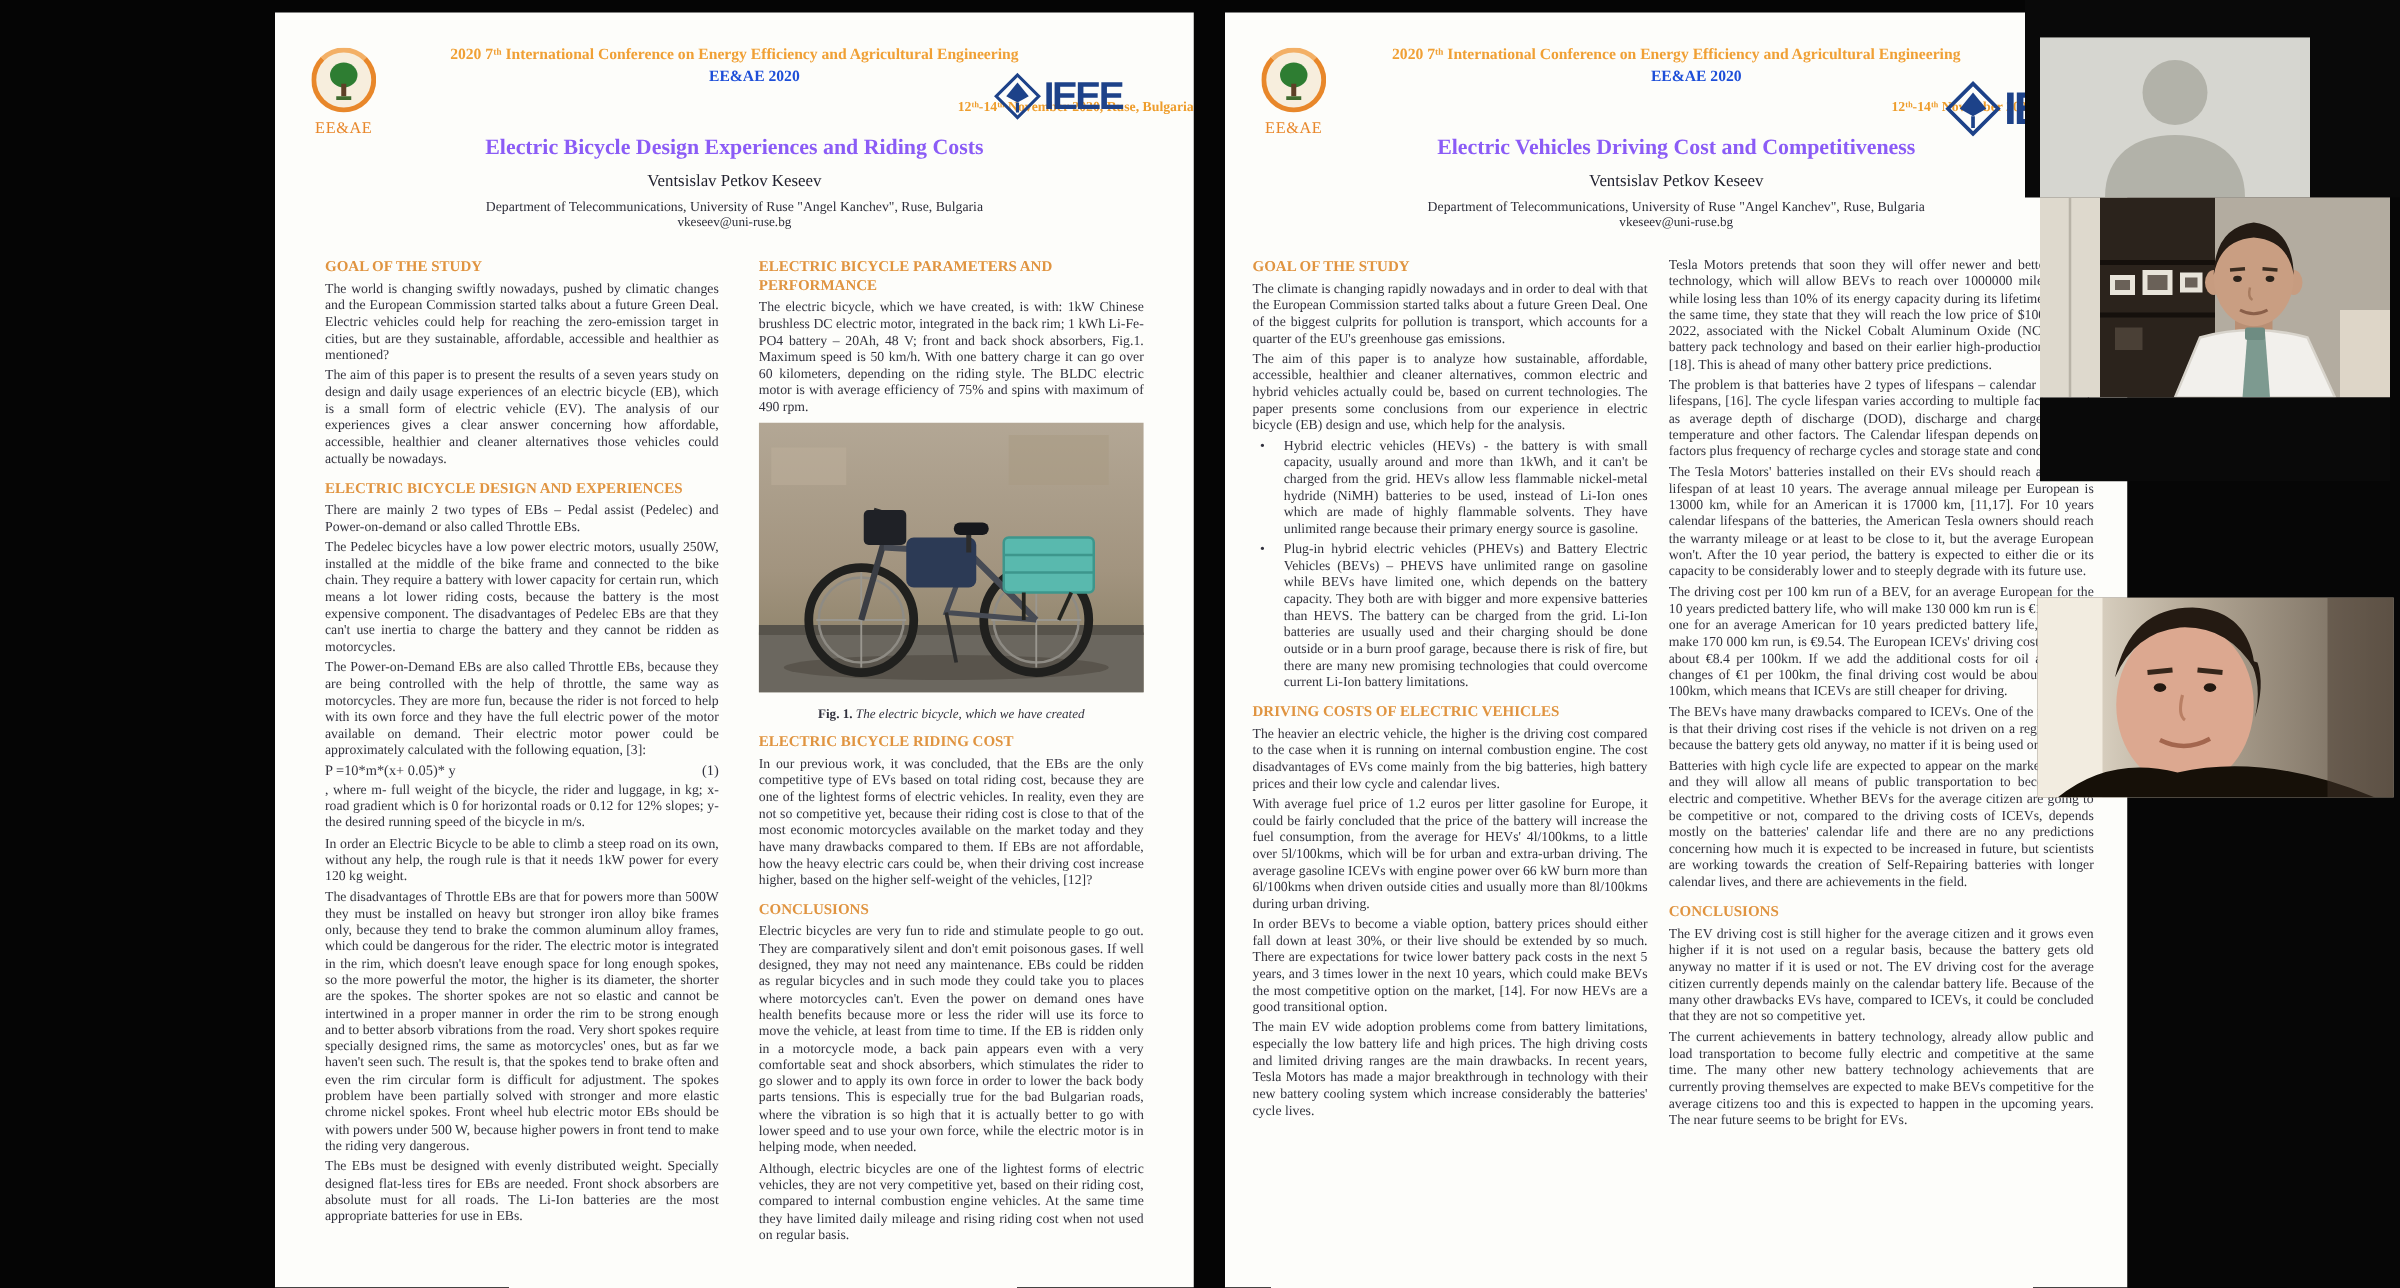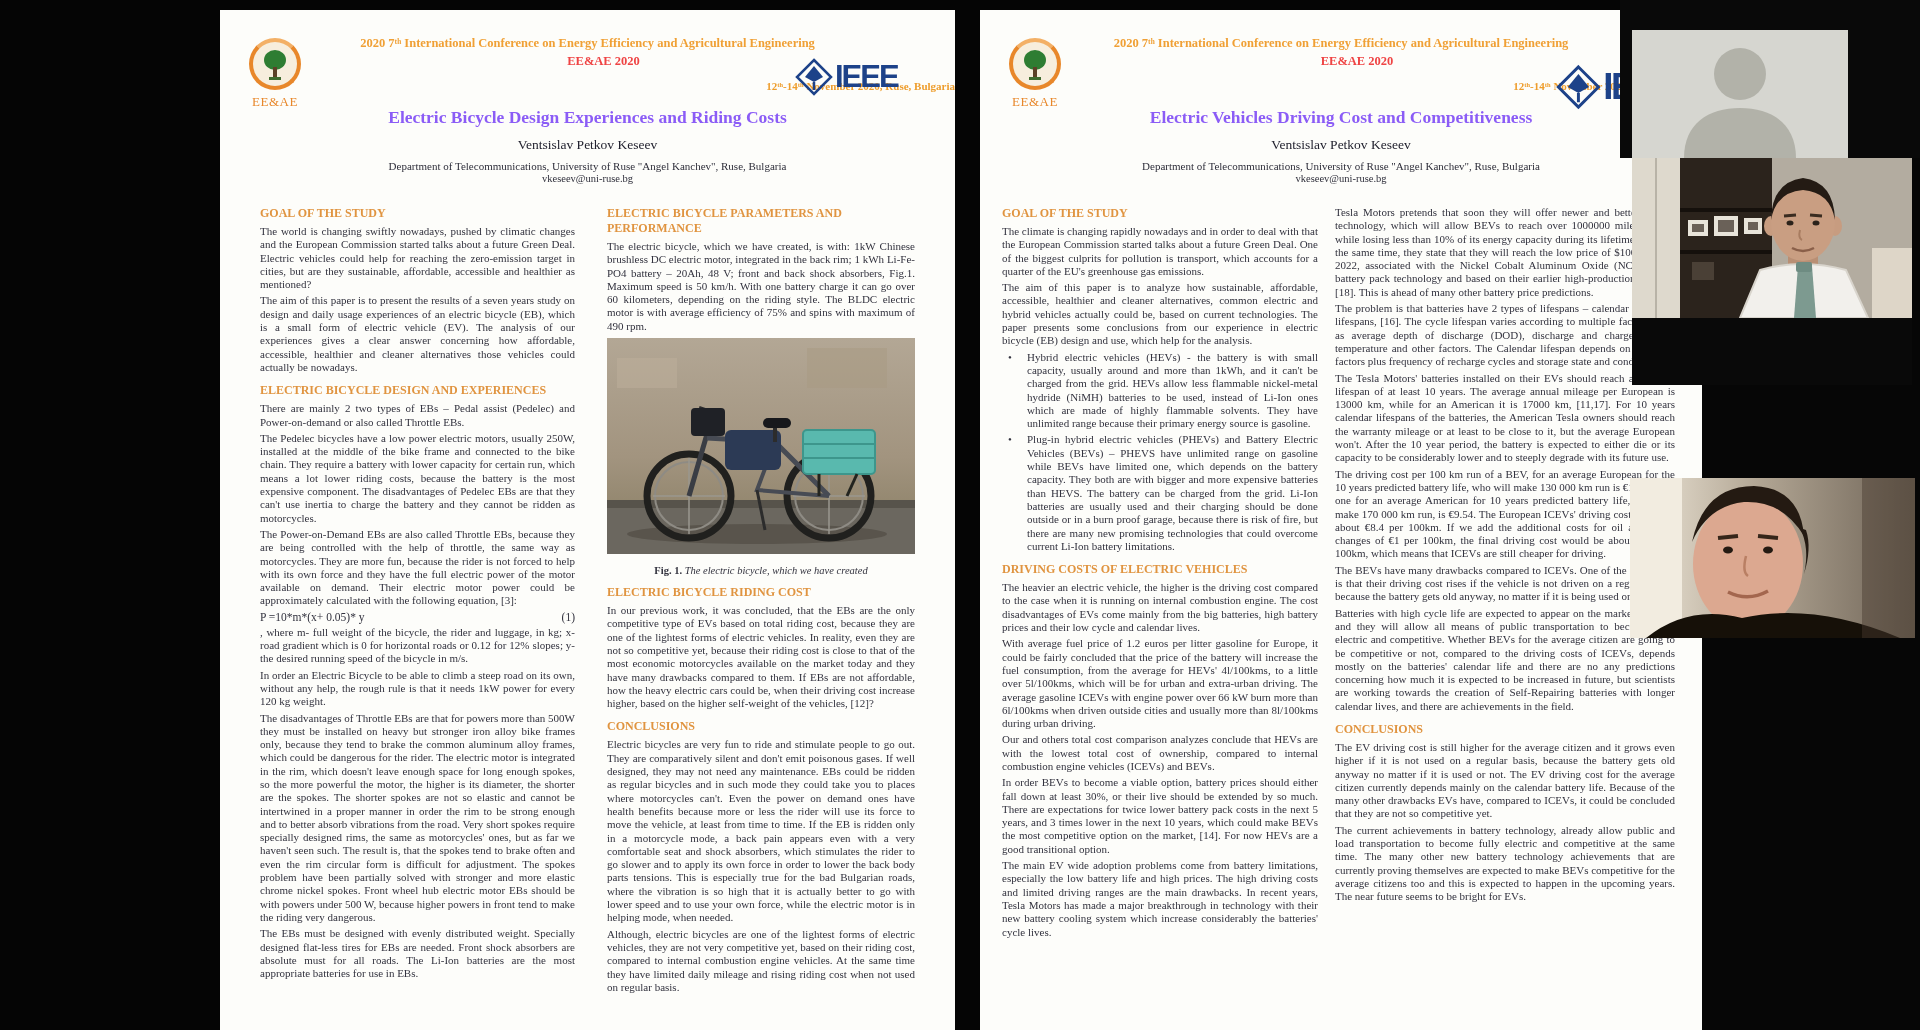--- a/index.html
+++ b/index.html
@@ -5,21 +5,21 @@
   html,body{margin:0;padding:0;}
   body{width:1920px;height:1030px;background:#050505;position:relative;overflow:hidden;
        font-family:"Liberation Serif","DejaVu Serif",serif;}
   .page{position:absolute;top:10px;height:1020px;background:#fdfdfa;z-index:1;}
   #page-left{left:220px;width:735px;}
   #page-right{left:980px;width:722px;}
 
   
   .conf-block{text-align:center;padding-top:26px;}
   .conf-line1{font-size:12.5px;font-weight:bold;color:#f0a035;width:78%;margin:0 auto;line-height:1.25;}
-  .conf-line2{font-size:12.5px;font-weight:bold;color:#ef4444;margin-top:2px;padding-left:32px;}
+  .conf-line2{font-size:12.5px;font-weight:bold;color:#1d4ed8;margin-top:2px;padding-left:32px;}
   .conf-date{font-size:11px;font-weight:bold;color:#ee9d2c;margin-top:11px;text-align:right;}
   .paper-title{font-size:17.5px;font-weight:bold;color:#8b5cf6;text-align:center;margin-top:15px;}
   .paper-author{font-size:13.5px;font-weight:normal;color:#22222f;text-align:center;margin-top:9px;}
   .paper-affil{font-size:11px;color:#2e2e3a;text-align:center;margin-top:7px;}
   .paper-email{font-size:10.5px;color:#2e2e3a;text-align:center;margin-top:1px;}
 
   
   .logo-eeae{position:absolute;left:22px;top:28px;width:66px;text-align:center;}
   .logo-ring{width:44px;height:44px;margin:0 auto;border-radius:50%;
              border:4px solid #e8872a;border-top-color:#f3b066;background:#f7eedd;
@@ -201,21 +201,20 @@
   <div class="paper-email">vkeseev@uni-ruse.bg</div>
   <div class="col" id="pr-col1">
       <div class="sec-h">GOAL OF THE STUDY</div>
       <div class="para">The climate is changing rapidly nowadays and in order to deal with that the European Commission started talks about a future Green Deal. One of the biggest culprits for pollution is transport, which accounts for a quarter of the EU's greenhouse gas emissions.</div>
       <div class="para">The aim of this paper is to analyze how sustainable, affordable, accessible, healthier and cleaner alternatives, common electric and hybrid vehicles actually could be, based on current technologies. The paper presents some conclusions from our experience in electric bicycle (EB) design and use, which help for the analysis.</div>
       <div class="para bullet"><span class="dot">•</span>Hybrid electric vehicles (HEVs) - the battery is with small capacity, usually around and more than 1kWh, and it can't be charged from the grid. HEVs allow less flammable nickel-metal hydride (NiMH) batteries to be used, instead of Li-Ion ones which are made of highly flammable solvents. They have unlimited range because their primary energy source is gasoline.</div>
       <div class="para bullet"><span class="dot">•</span>Plug-in hybrid electric vehicles (PHEVs) and Battery Electric Vehicles (BEVs) –  PHEVS have unlimited range on gasoline while BEVs have limited one, which depends on the battery capacity. They both are with bigger and more expensive batteries than HEVS. The battery can be charged from the grid. Li-Ion batteries are usually used and their charging should be done outside or in a burn proof garage, because there is risk of fire, but there are many new promising technologies that could overcome current Li-Ion battery limitations.</div>
       <div class="sec-h">DRIVING COSTS OF ELECTRIC VEHICLES</div>
       <div class="para">The heavier an electric vehicle, the higher is the driving cost compared to the case when it is running on internal combustion engine. The cost disadvantages of EVs come mainly from the big batteries, high battery prices and their low cycle and calendar lives.</div>
       <div class="para">With average fuel price of 1.2 euros per litter gasoline for Europe, it could be fairly concluded that the price of the battery will increase the fuel consumption, from the average for HEVs' 4l/100kms, to a little over 5l/100kms, which will be for urban and extra-urban driving. The average gasoline ICEVs with engine power over 66 kW burn more than 6l/100kms when driven outside cities and usually more than 8l/100kms during urban driving.</div>
-      <div class="para">Our and others total cost comparison analyzes conclude that HEVs are with the lowest total cost of ownership, compared to internal combustion engine vehicles (ICEVs) and BEVs.</div>
       <div class="para">In order BEVs to become a viable option, battery prices should either fall down at least 30%, or their live should be extended by so much. There are expectations for twice lower battery pack costs in the next 5 years, and 3 times lower in the next 10 years, which could make BEVs the most competitive option on the market, [14]. For now HEVs are a good transitional option.</div>
       <div class="para">The main EV wide adoption problems come from battery limitations, especially the low battery life and high prices. The high driving costs and limited driving ranges are the main drawbacks. In recent years, Tesla Motors has made a major breakthrough in technology with their new battery cooling system which increase considerably the batteries' cycle lives.</div>
     </div>
   <div class="col" id="pr-col2">
       <div class="para">Tesla Motors pretends that soon they will offer newer and better battery technology, which will allow BEVs to reach over 1000000 miles of run, while losing less than 10% of its energy capacity during its lifetime, [15]. At the same time, they state that they will reach the low price of $100/kWh by 2022, associated with the Nickel Cobalt Aluminum Oxide (NCA) based battery pack technology and based on their earlier high-production volume, [18]. This is ahead of many other battery price predictions.</div>
       <div class="para">The problem is that batteries have 2 types of lifespans – calendar and cycle lifespans, [16]. The cycle lifespan varies according to multiple factors, such as average depth of discharge (DOD), discharge and charge routine, temperature and other factors. The Calendar lifespan depends on the same factors plus frequency of recharge cycles and storage state and conditions.</div>
       <div class="para">The Tesla Motors' batteries installed on their EVs should reach a calendar lifespan of at least 10 years. The average annual mileage per European is 13000 km, while for an American it is 17000 km, [11,17]. For 10 years calendar lifespans of the batteries, the American Tesla owners should reach the warranty mileage or at least to be close to it, but the average European won't. After the 10 year period, the battery is expected to either die or its capacity to be considerably lower and to steeply degrade with its future use.</div>
       <div class="para">The driving cost per 100 km run of a BEV, for an average European for the 10 years predicted battery life, who will make 130 000 km run  is €11.47. The one for an average American for 10 years predicted battery life, who will make 170 000 km run, is €9.54. The European ICEVs' driving cost would be about €8.4 per 100km. If we add the additional costs for oil and filters changes of €1 per 100km, the final driving cost would be about €9.4 per 100km, which means that ICEVs are still cheaper for driving.</div>
       <div class="para">The BEVs have many drawbacks compared to ICEVs. One of the main ones is that their driving cost rises if the vehicle is not driven on a regular basis, because the battery gets old anyway, no matter if it is being used or not.</div>
       <div class="para">Batteries with high cycle life are expected to appear on the market by 2022 and they will allow all means of public transportation to become fully electric and competitive. Whether BEVs for the average citizen are going to be competitive or not, compared to the driving costs of ICEVs, depends mostly on the batteries' calendar life and there are no any predictions concerning how much it is expected to be increased in future, but scientists are working towards the creation of Self-Repairing batteries with longer calendar lives, and there are achievements in the field.</div>

